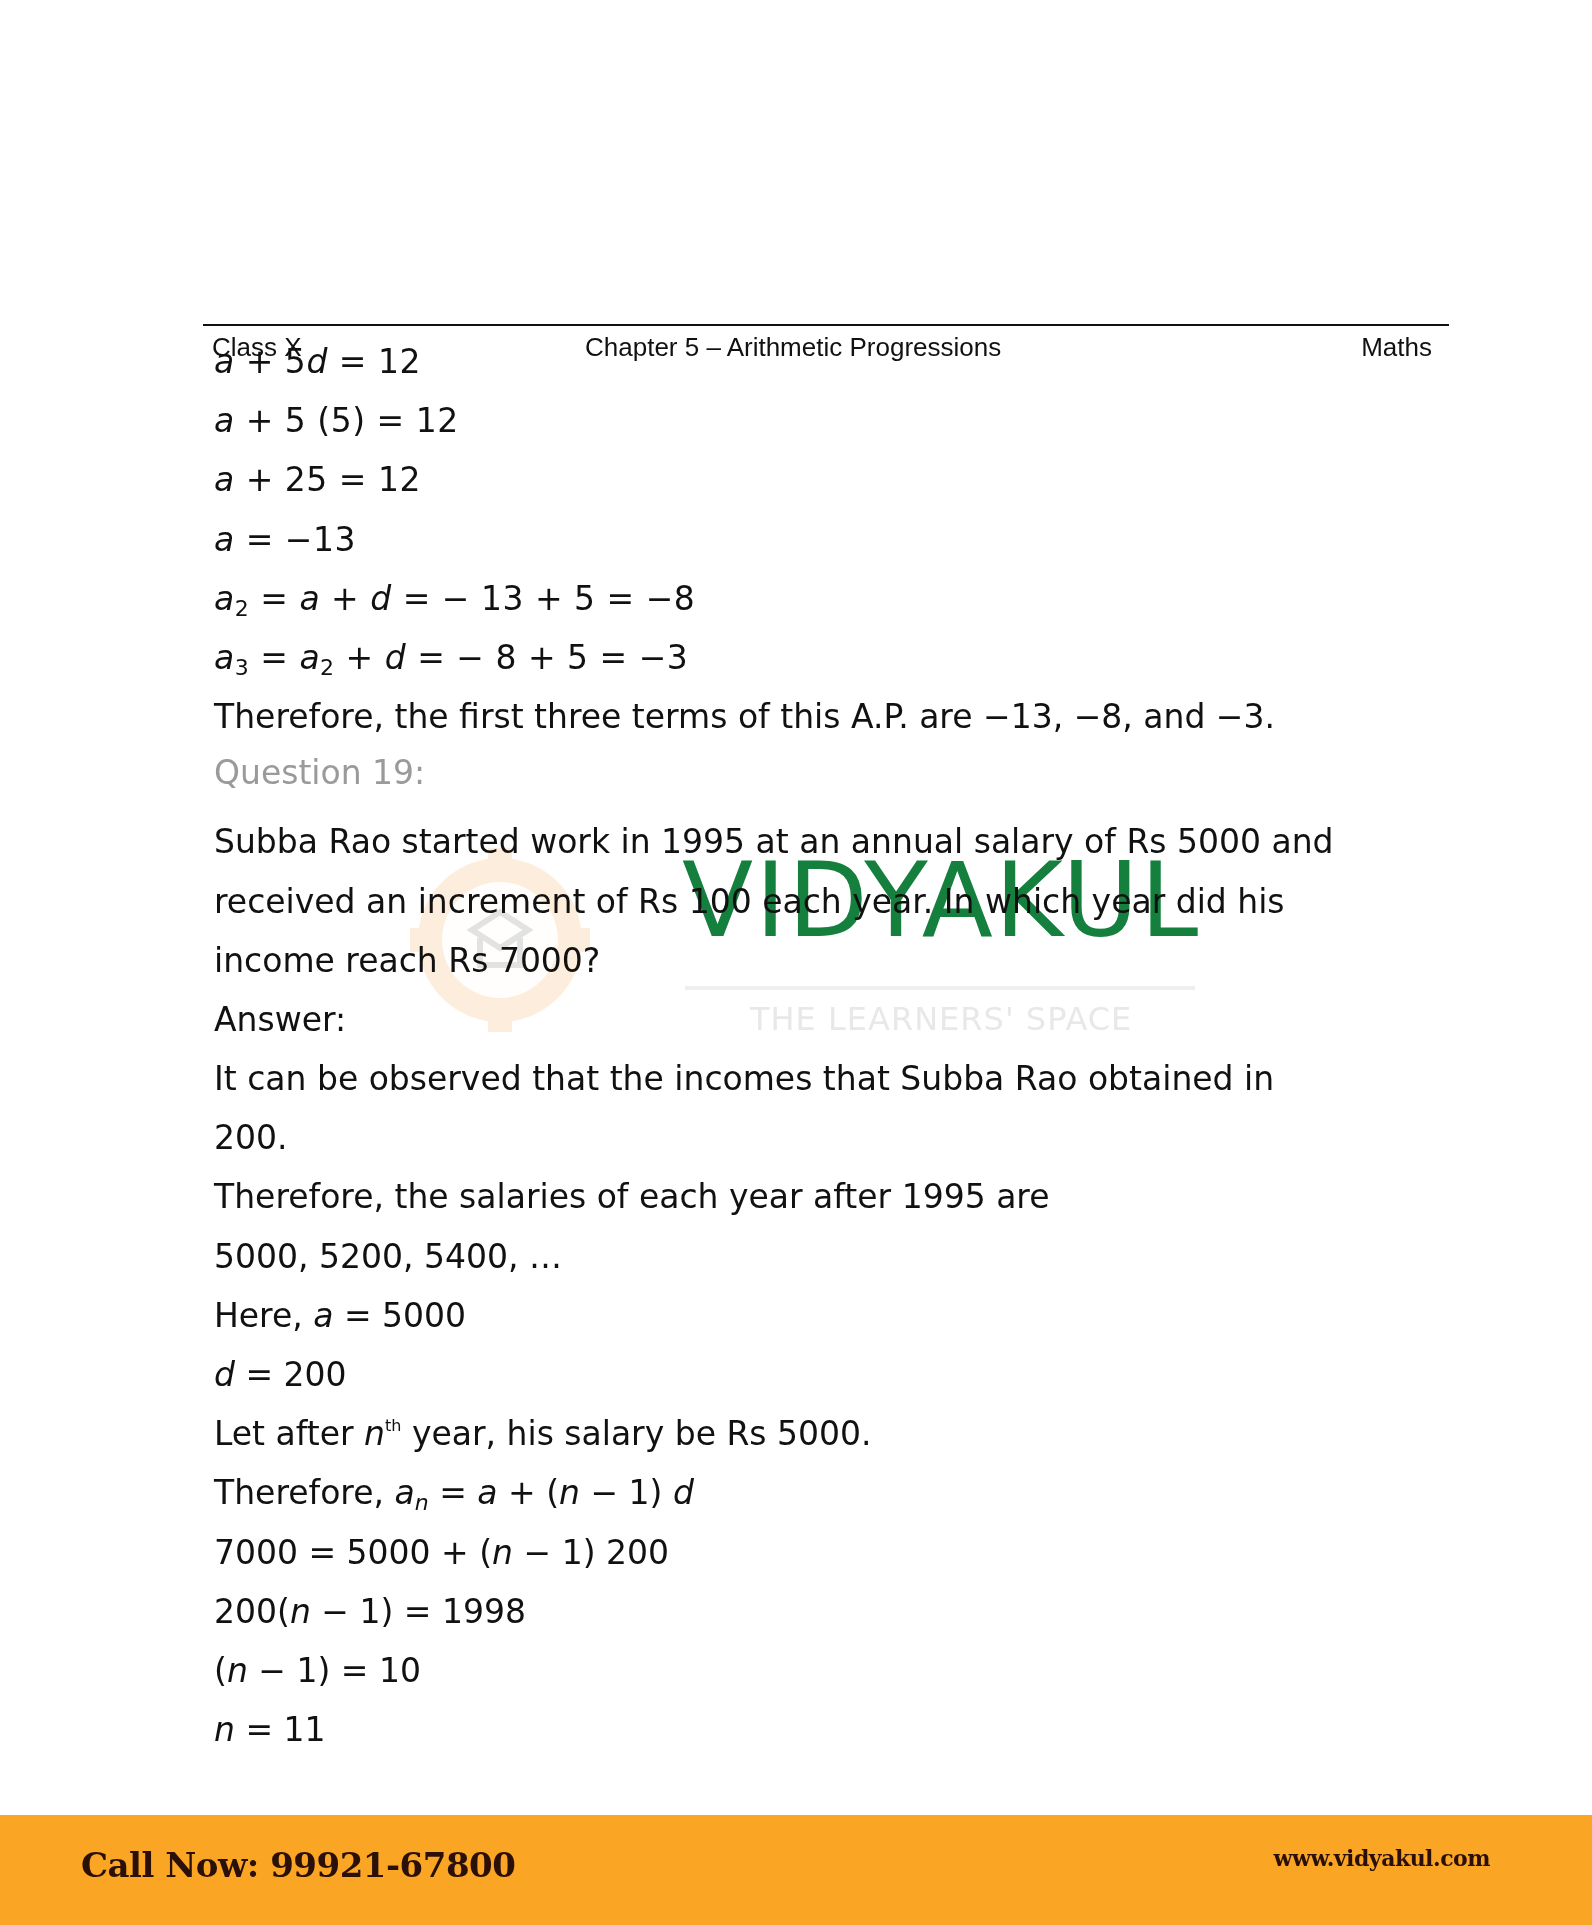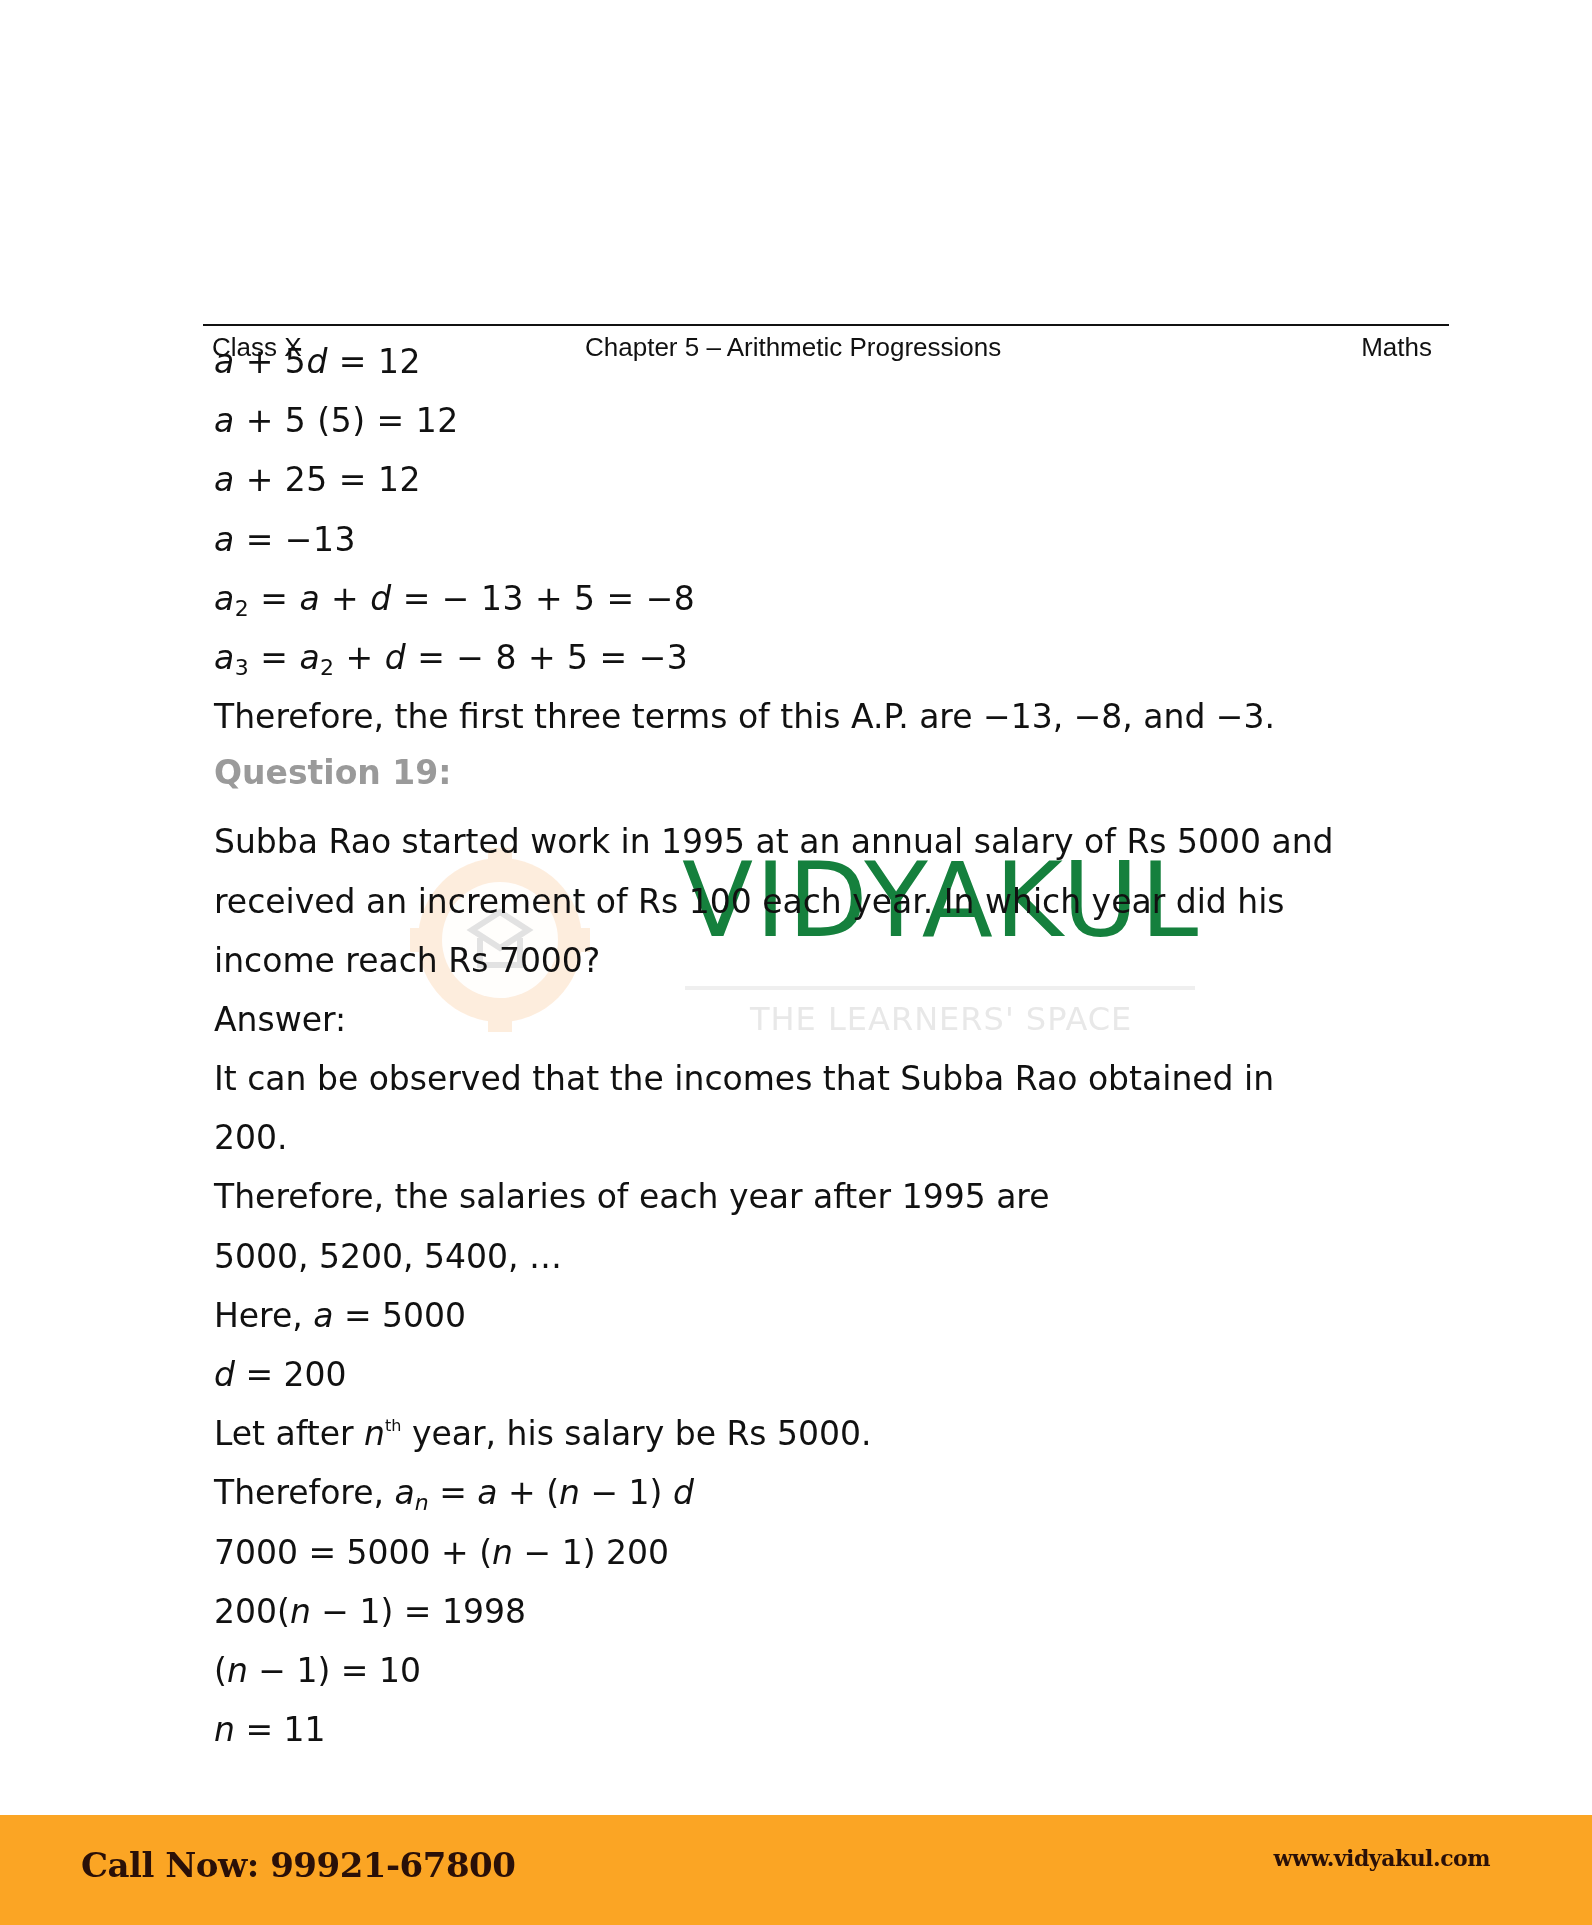--- a/index.html
+++ b/index.html
@@ -83,21 +83,21 @@
       line-height: 59.2px;
       z-index: 2;
     }
     .line { white-space: nowrap; height: 59.2px; }
     .math { font-size: 33px; letter-spacing: 0.5px; }
     i { font-style: italic; }
     sub { font-size: 22px; vertical-align: -6px; line-height: 0; }
     sup { font-size: 16px; vertical-align: 14px; line-height: 0; }
     .q-heading {
       font-family: "DejaVu Sans", sans-serif;
-      font-weight: bold;
+      font-weight: normal;
       color: #9a9a9a;
       font-size: 33px;
       height: 66px;
       line-height: 54px;
     }
 
     .footer {
       position: absolute;
       left: 0;
       top: 1815px;

